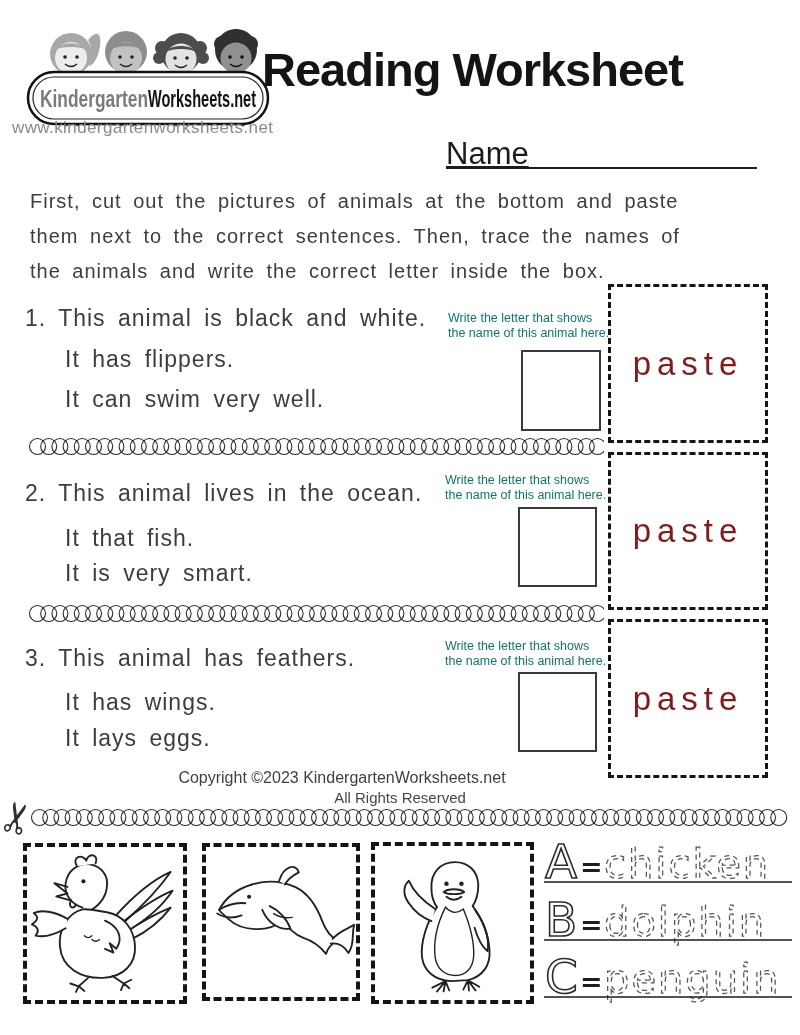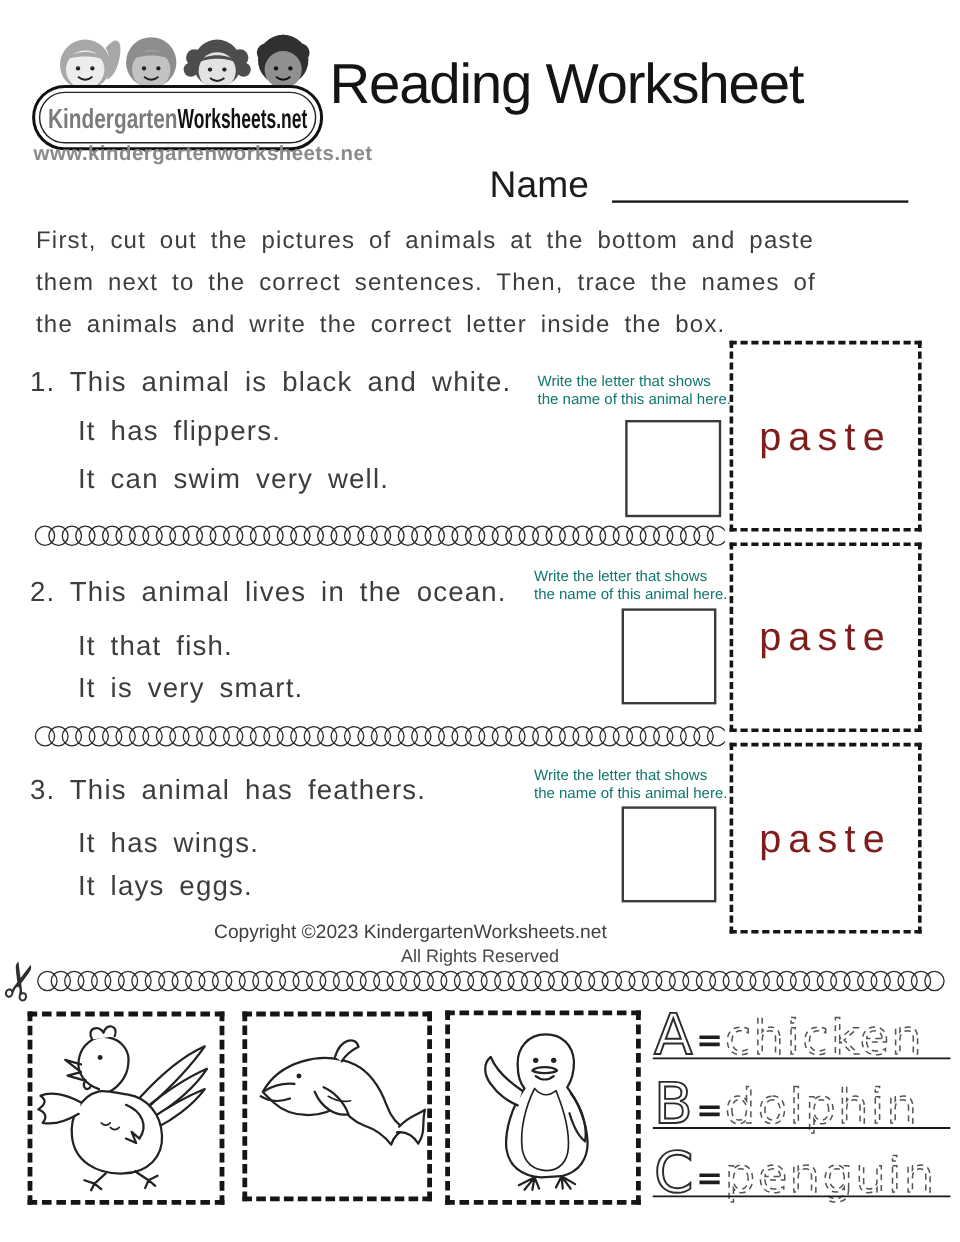--- a/index.html
+++ b/index.html
@@ -4,21 +4,21 @@
 <style>
   html,body{margin:0;padding:0;background:#fff;}
   #sheet{
     position:relative;width:800px;height:1035px;background:#fff;overflow:hidden;
     font-family:"Liberation Sans",sans-serif;color:#222;
   }
   .abs{position:absolute;}
 
   
   .url{font-size:17px;color:#8a8a8a;letter-spacing:.4px;}
-  .title{width:420px;text-align:center;font-size:47px;font-weight:400;color:#141414;letter-spacing:-1px;white-space:nowrap;}
+  .title{width:420px;text-align:center;font-size:47px;font-weight:700;color:#141414;letter-spacing:-1px;white-space:nowrap;}
   .name-label{font-size:31px;color:#1c1c1c;}
   .name-line{border-bottom:2px solid #1c1c1c;height:0;}
 
   
   .ws{color:#3d3d3d;font-size:20px;letter-spacing:1px;word-spacing:5px;white-space:nowrap;}
   .instr{line-height:35px;}
   .qline{font-size:23px;}
 
   .hint{font-size:12.5px;line-height:15px;color:#0f766e;letter-spacing:0;word-spacing:0;white-space:nowrap;}
 
@@ -95,24 +95,24 @@
       <path d="M38,104 q2,4 4,0 M50,104 q2,4 4,0"></path>
       <path d="M93,104 q2,4 4,0 M105,104 q2,4 4,0"></path>
       <path d="M148,104 q2,4 4,0 M160,104 q2,4 4,0"></path>
       <path d="M203,104 q2,4 4,0 M215,104 q2,4 4,0"></path>
     </g>
 
     <rect x="2" y="52" width="240" height="52" rx="26" fill="#fff" stroke="#111" stroke-width="2.5"></rect>
     <rect x="7" y="57" width="230" height="42" rx="21" fill="none" stroke="#222" stroke-width="1.2"></rect>
     <text x="14" y="87" font-family="Liberation Sans,sans-serif" font-weight="bold" font-size="23"><tspan fill="#7b7b7b" textLength="108" lengthAdjust="spacingAndGlyphs">Kindergarten</tspan><tspan fill="#111" textLength="108" lengthAdjust="spacingAndGlyphs">Worksheets.net</tspan></text>
   </svg>
-  <div class="abs url" style="left:28px;top:118px;font-weight:bold;">www.kindergartenworksheets.net</div>
+  <div class="abs url" style="left:12px;top:118px;">www.kindergartenworksheets.net</div>
 
   <div class="abs title" style="left:262px;top:42px;">Reading Worksheet</div>
-  <div class="abs name-label" style="left:408px;top:136px;">Name</div>
+  <div class="abs name-label" style="left:446px;top:136px;text-decoration:underline;">Name</div>
   <div class="abs name-line" style="left:510px;top:167px;width:247px;"></div>
 
   <div class="abs ws instr" style="left:30px;top:184px;">
     <div>First, cut out the pictures of animals at the bottom and paste</div>
     <div>them next to the correct sentences. Then, trace the names of</div>
     <div>the animals and write the correct letter inside the box.</div>
   </div>
 
   <div class="abs ws qline" style="left:25px;top:305px;"><span>1.</span> <span>This animal is black and white.</span></div>
   <div class="abs ws qline" style="left:65px;top:346px;">It has flippers.</div>

